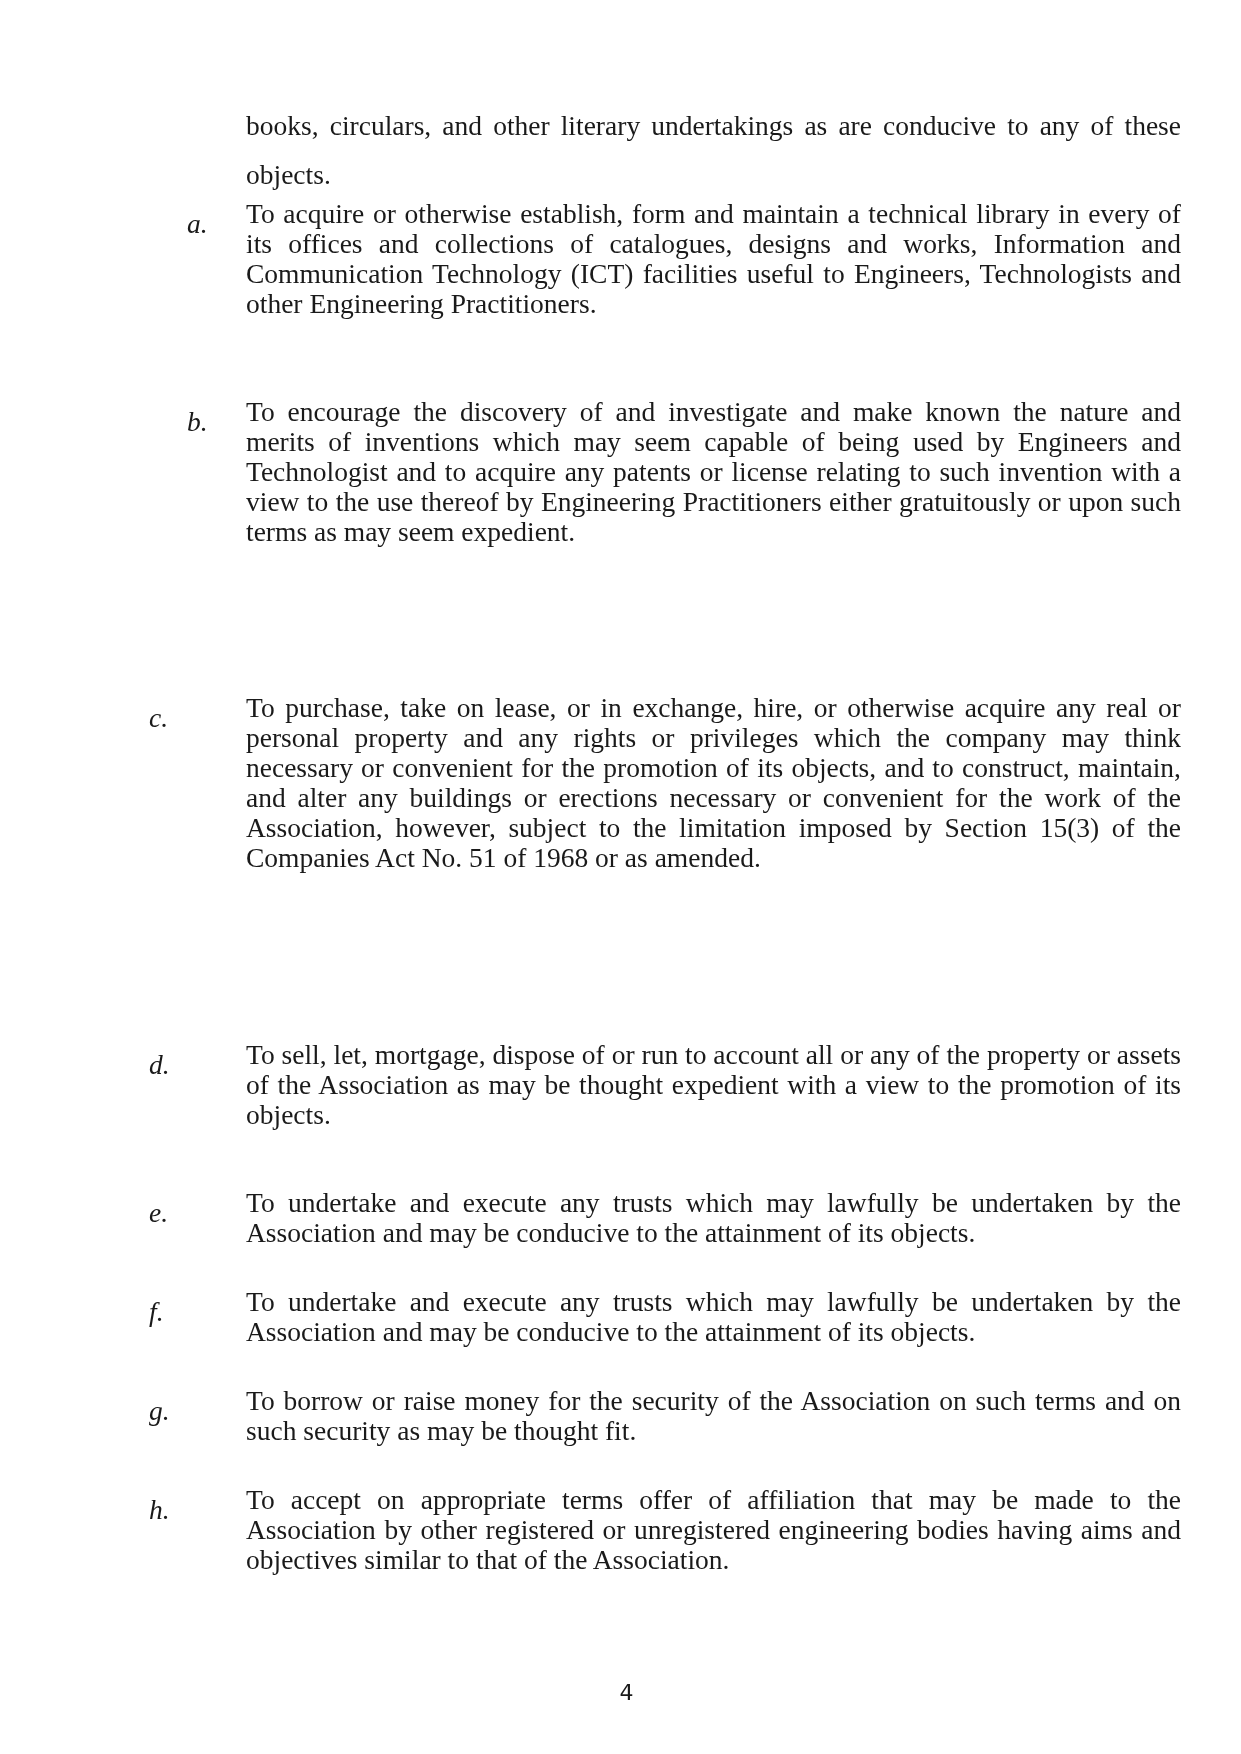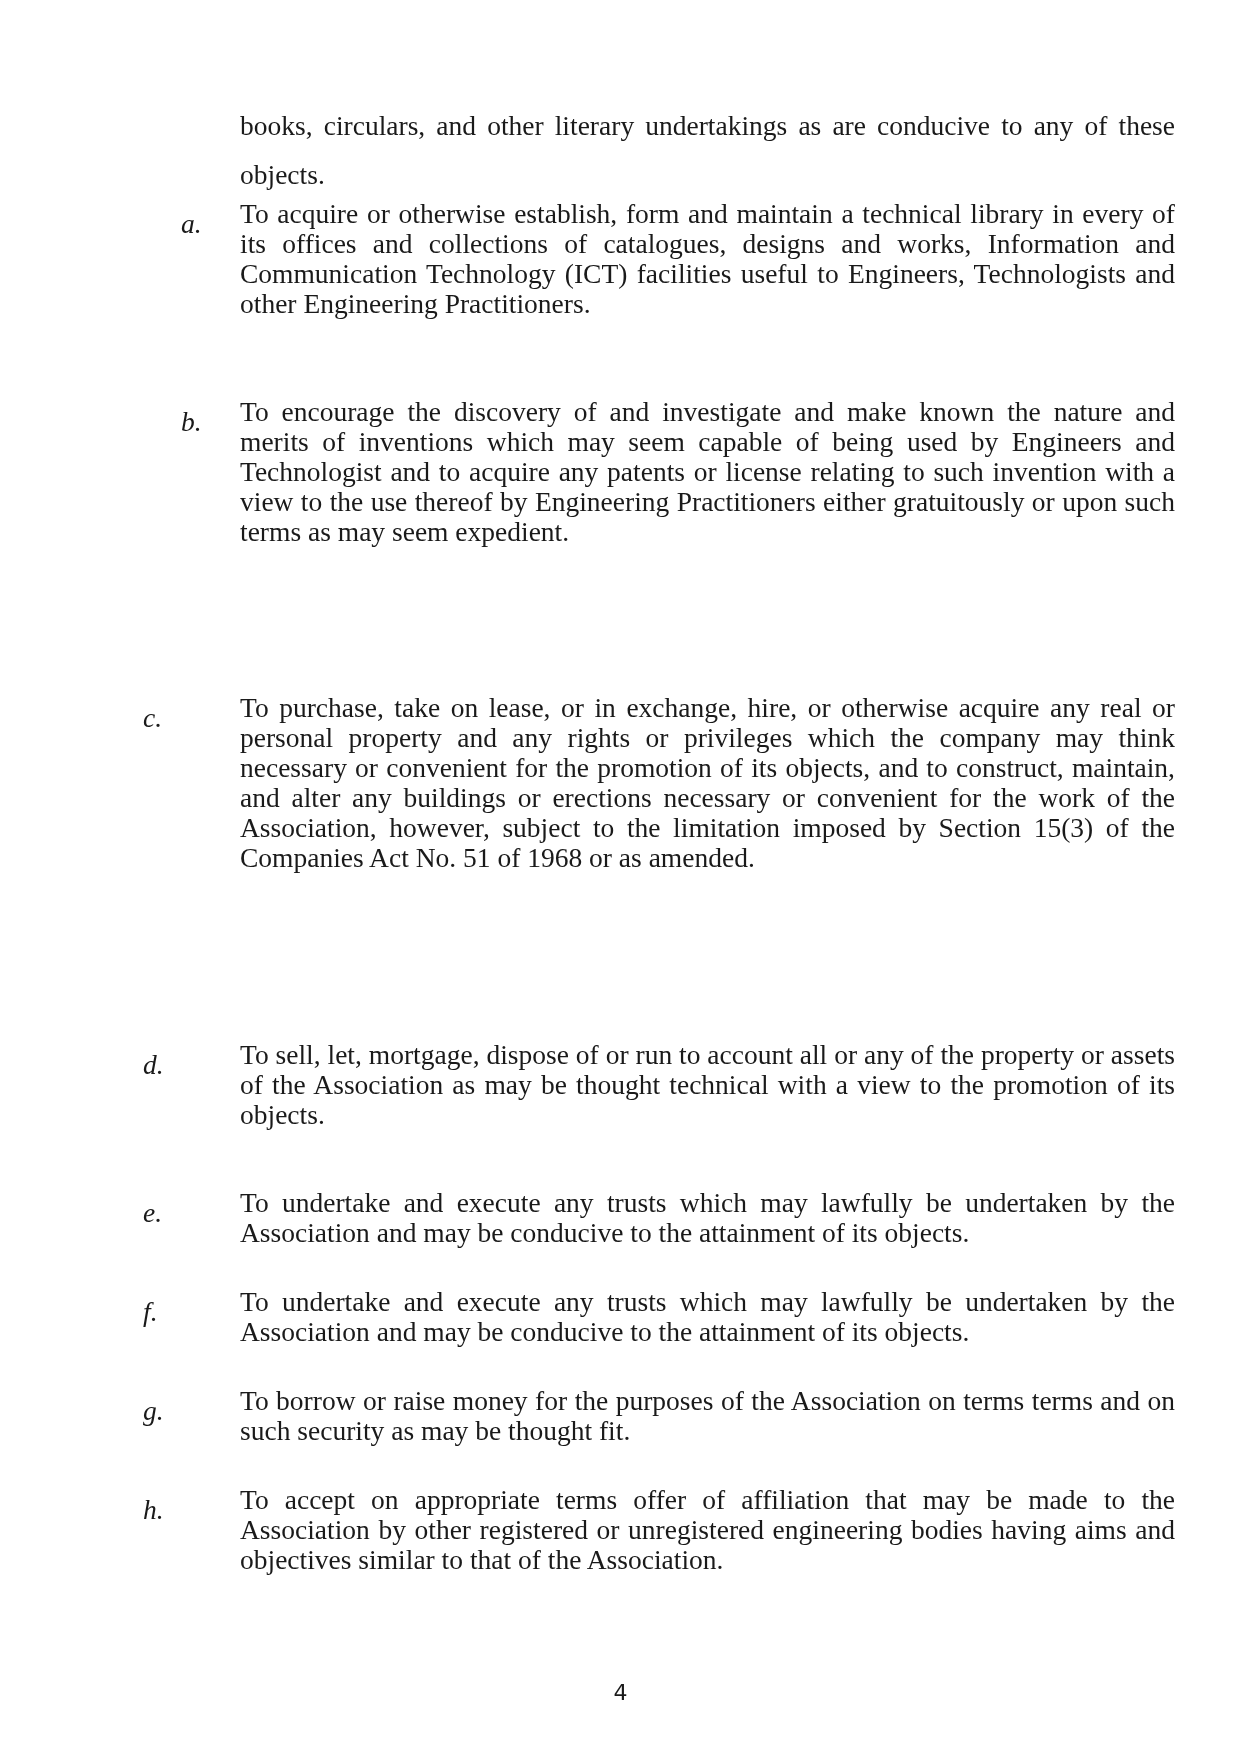--- a/index.html
+++ b/index.html
@@ -1,18 +1,18 @@
 <!DOCTYPE html>
 <html><head>
 <meta charset="utf-8">
 <style>
   html, body { margin: 0; padding: 0; background: #ffffff; }
   body { width: 1241px; height: 1754px; position: relative; overflow: hidden; }
   .page {
-    position: absolute; left: 0; top: 0; width: 1153px; height: 1754px;
+    position: absolute; left: 6px; top: 0; width: 1153px; height: 1754px;
     font-family: "Liberation Serif", "DejaVu Serif", serif;
     color: #1a1a1a;
     font-size: 27.5px;
   }
   .block {
     position: absolute;
     left: 240px;
     width: 935px;
     line-height: 49.4px;
     text-align: justify;
@@ -61,36 +61,36 @@
     <div class="text">To encourage the discovery of and investigate and make known the nature and merits of inventions which may seem capable of being used by Engineers and Technologist and to acquire any patents or license relating to such invention with a view to the use thereof by Engineering Practitioners either gratuitously or upon such terms as may seem expedient.</div>
   </div>
 
   <div class="item" style="top:693px;">
     <span class="marker outer">c.</span>
     <div class="text">To purchase, take on lease, or in exchange, hire, or otherwise acquire any real or personal property and any rights or privileges which the company may think necessary or convenient for the promotion of its objects, and to construct, maintain, and alter any buildings or erections necessary or convenient for the work of the Association, however, subject to the limitation imposed by Section 15(3) of the Companies Act No. 51 of 1968 or as amended.</div>
   </div>
 
   <div class="item" style="top:1040px;">
     <span class="marker outer">d.</span>
-    <div class="text">To sell, let, mortgage, dispose of or run to account all or any of the property or assets of the Association as may be thought technical with a view to the promotion of its objects.</div>
+    <div class="text">To sell, let, mortgage, dispose of or run to account all or any of the property or assets of the Association as may be thought expedient with a view to the promotion of its objects.</div>
   </div>
 
   <div class="item" style="top:1188px;">
     <span class="marker outer">e.</span>
     <div class="text">To undertake and execute any trusts which may lawfully be undertaken by the Association and may be conducive to the attainment of its objects.</div>
   </div>
 
   <div class="item" style="top:1287px;">
     <span class="marker outer">f.</span>
     <div class="text">To undertake and execute any trusts which may lawfully be undertaken by the Association and may be conducive to the attainment of its objects.</div>
   </div>
 
   <div class="item" style="top:1386px;">
     <span class="marker outer">g.</span>
-    <div class="text">To borrow or raise money for the purposes of the Association on terms terms and on such security as may be thought fit.</div>
+    <div class="text">To borrow or raise money for the security of the Association on such terms and on such security as may be thought fit.</div>
   </div>
 
   <div class="item" style="top:1485px;">
     <span class="marker outer">h.</span>
     <div class="text">To accept on appropriate terms offer of affiliation that may be made to the Association by other registered or unregistered engineering bodies having aims and objectives similar to that of the Association.</div>
   </div>
 
   <div class="page-number">4</div>
 </div>
 

